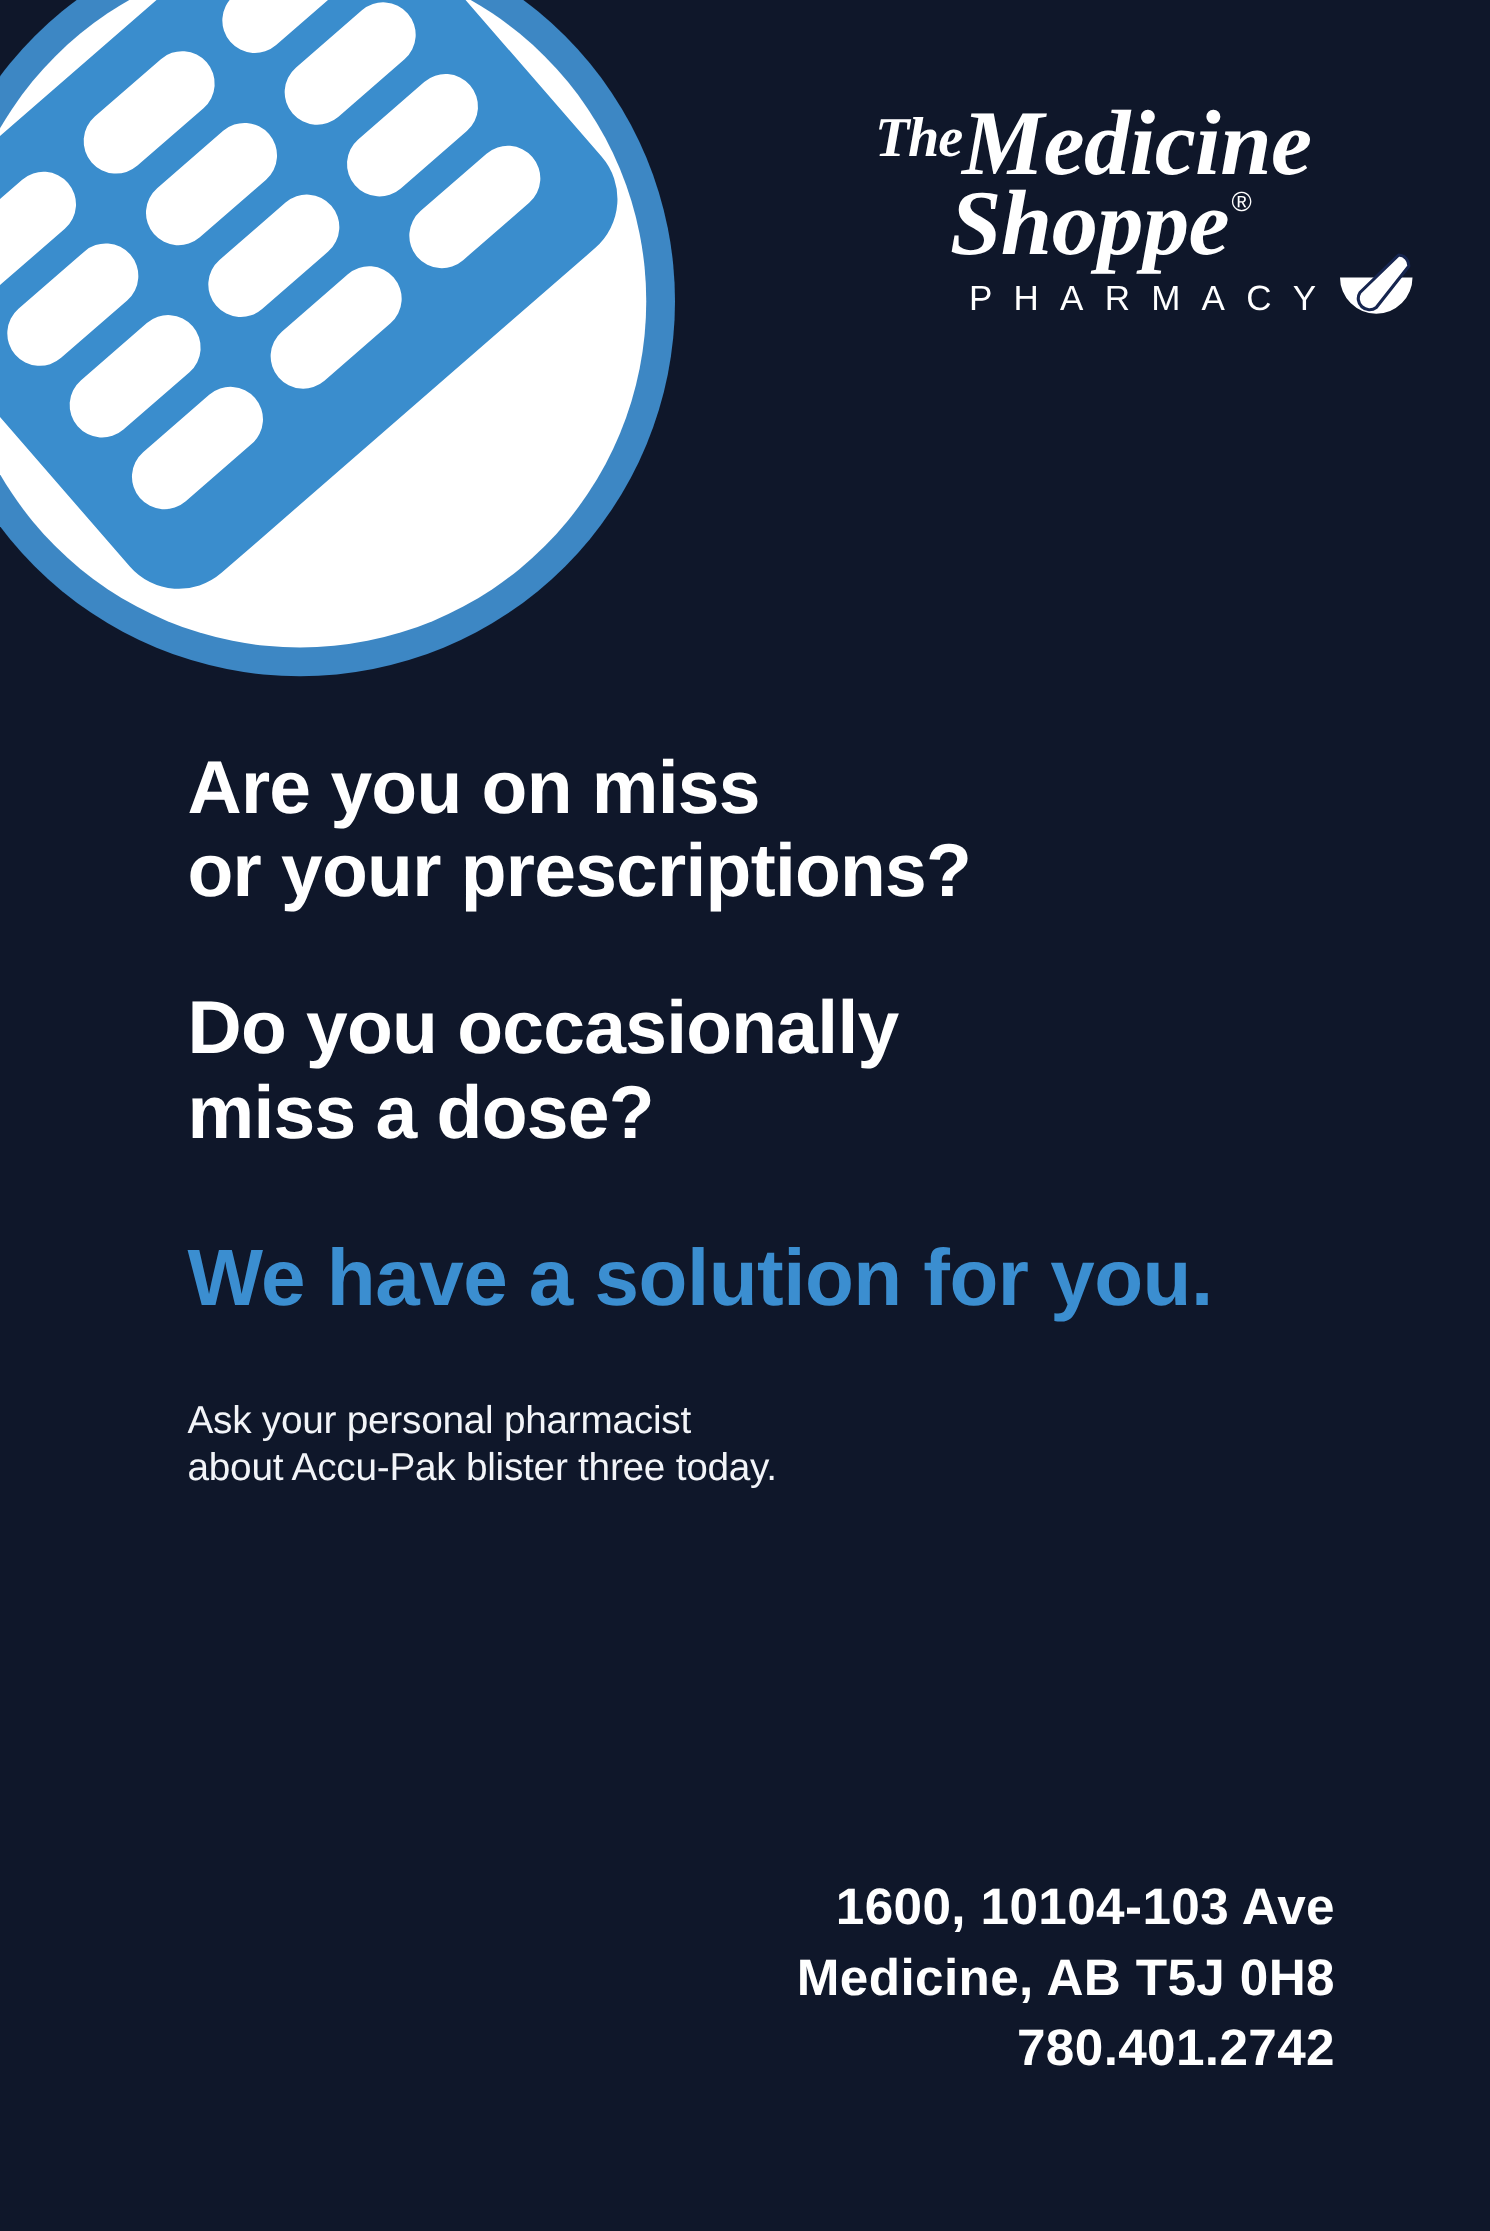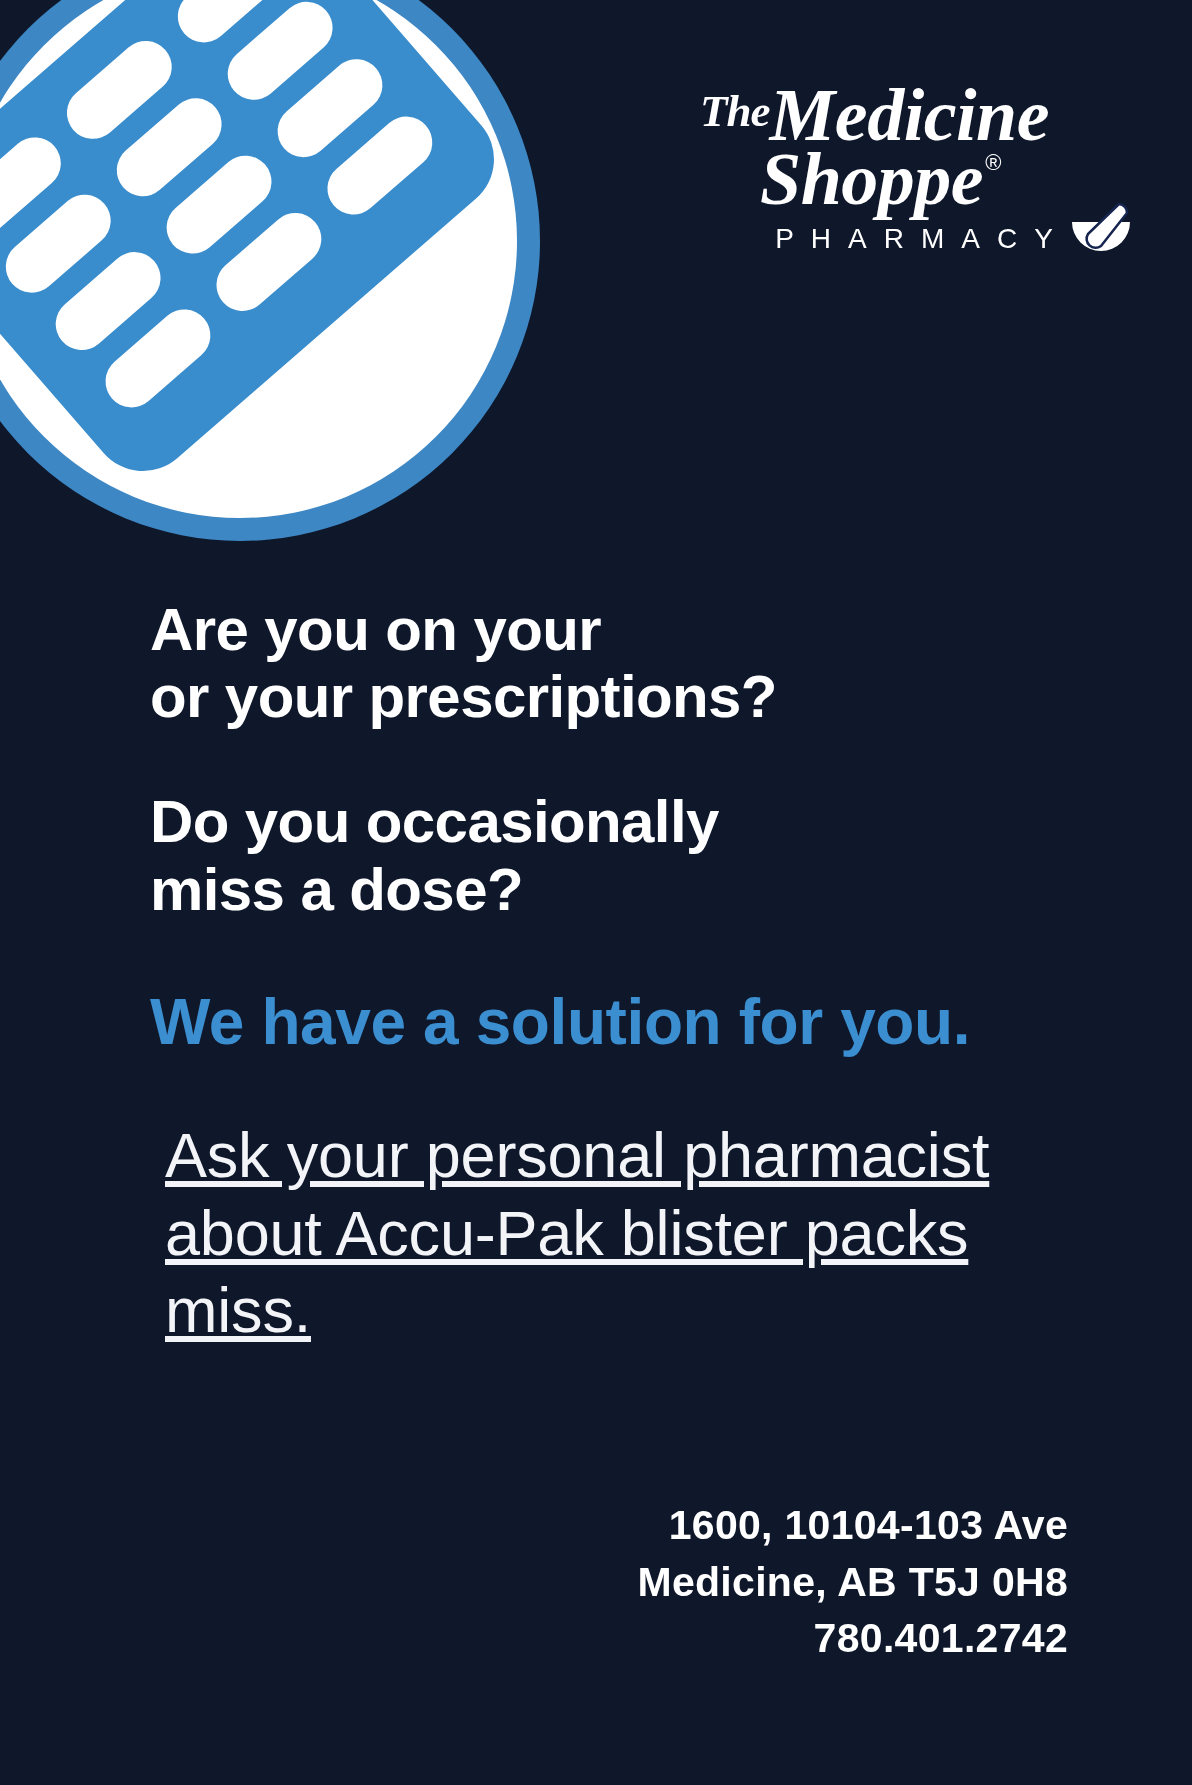--- a/index.html
+++ b/index.html
@@ -118,26 +118,25 @@
     font-size: 64px;
     line-height: 1.1;
     letter-spacing: -0.4px;
     margin: 0;
     margin-top: 64px;
   }
 
   .body-copy {
     color: #f2f4f8;
     font-weight: 400;
-    font-size: 63px;
+    font-size: 31px;
     line-height: 1.23;
     letter-spacing: -0.2px;
-    margin: 15px;
+    margin: 0;
     margin-top: 60px;
-    text-decoration: underline;
   }
 
   
   .footer {
     position: absolute;
     right: 124px;
     bottom: 118px;
     text-align: right;
     color: #ffffff;
     font-weight: 700;
@@ -201,34 +200,34 @@
           <path d="M2 20 H60 A29 29 0 0 1 2 20 Z" fill="#ffffff"></path>
           <path d="M49 2 a8.5 8.5 0 0 1 8 9 l-26 33 a9 9 0 0 1 -13 -12 Z" fill="#ffffff" stroke="#16254f" stroke-width="2.5" stroke-linejoin="round"></path>
         </svg>
       </span>
     </div>
     <div class="logo-pharmacy">PHARMACY</div>
   </div>
 
   <div class="content">
     <div class="headline">
-      <div>Are you on your</div>
+      <div>Are you on miss</div>
       <div>or your prescriptions?</div>
     </div>
 
     <div class="headline second">
       <div>Do you occasionally</div>
       <div>miss a dose?</div>
     </div>
 
     <div class="accent">We have a solution for you.</div>
 
     <div class="body-copy">
       <div>Ask your personal pharmacist</div>
-      <div>about Accu-Pak blister packs miss.</div>
+      <div>about Accu-Pak blister three today.</div>
     </div>
   </div>
 
   <div class="footer">
     <div>1600, 10104-103 Ave</div>
     <div>Medicine, AB T5J 0H8</div>
     <div>780.401.2742</div>
   </div>
 
 </div>

